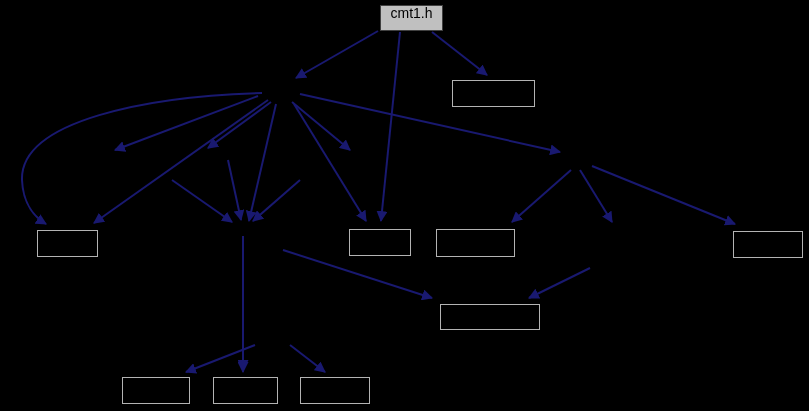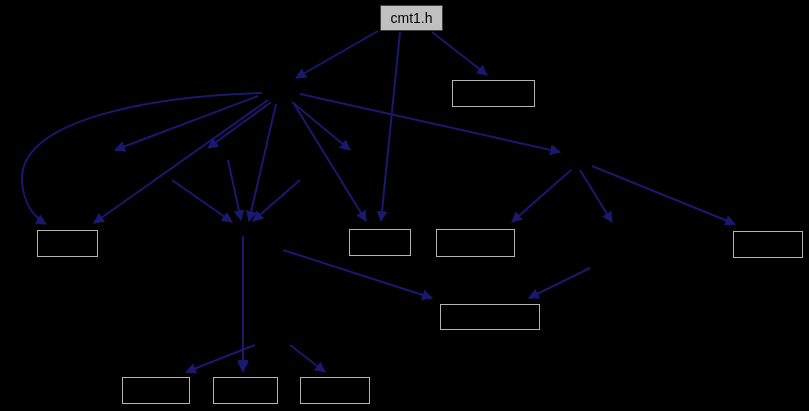--- a/index.html
+++ b/index.html
@@ -30,21 +30,20 @@
     top: 0;
     width: 809px;
     height: 411px;
   }
   .node {
     position: absolute;
     box-sizing: border-box;
     border: 1px solid #b3b3b3;
     background: #000000;
     display: flex;
-    align-items: center;
     justify-content: center;
     font-size: 13px;
     line-height: 1;
     color: #000000;
     white-space: nowrap;
   }
   .node.root-node {
     background: #c0c0c0;
     border: 1px solid #404040;
     color: #000000;

